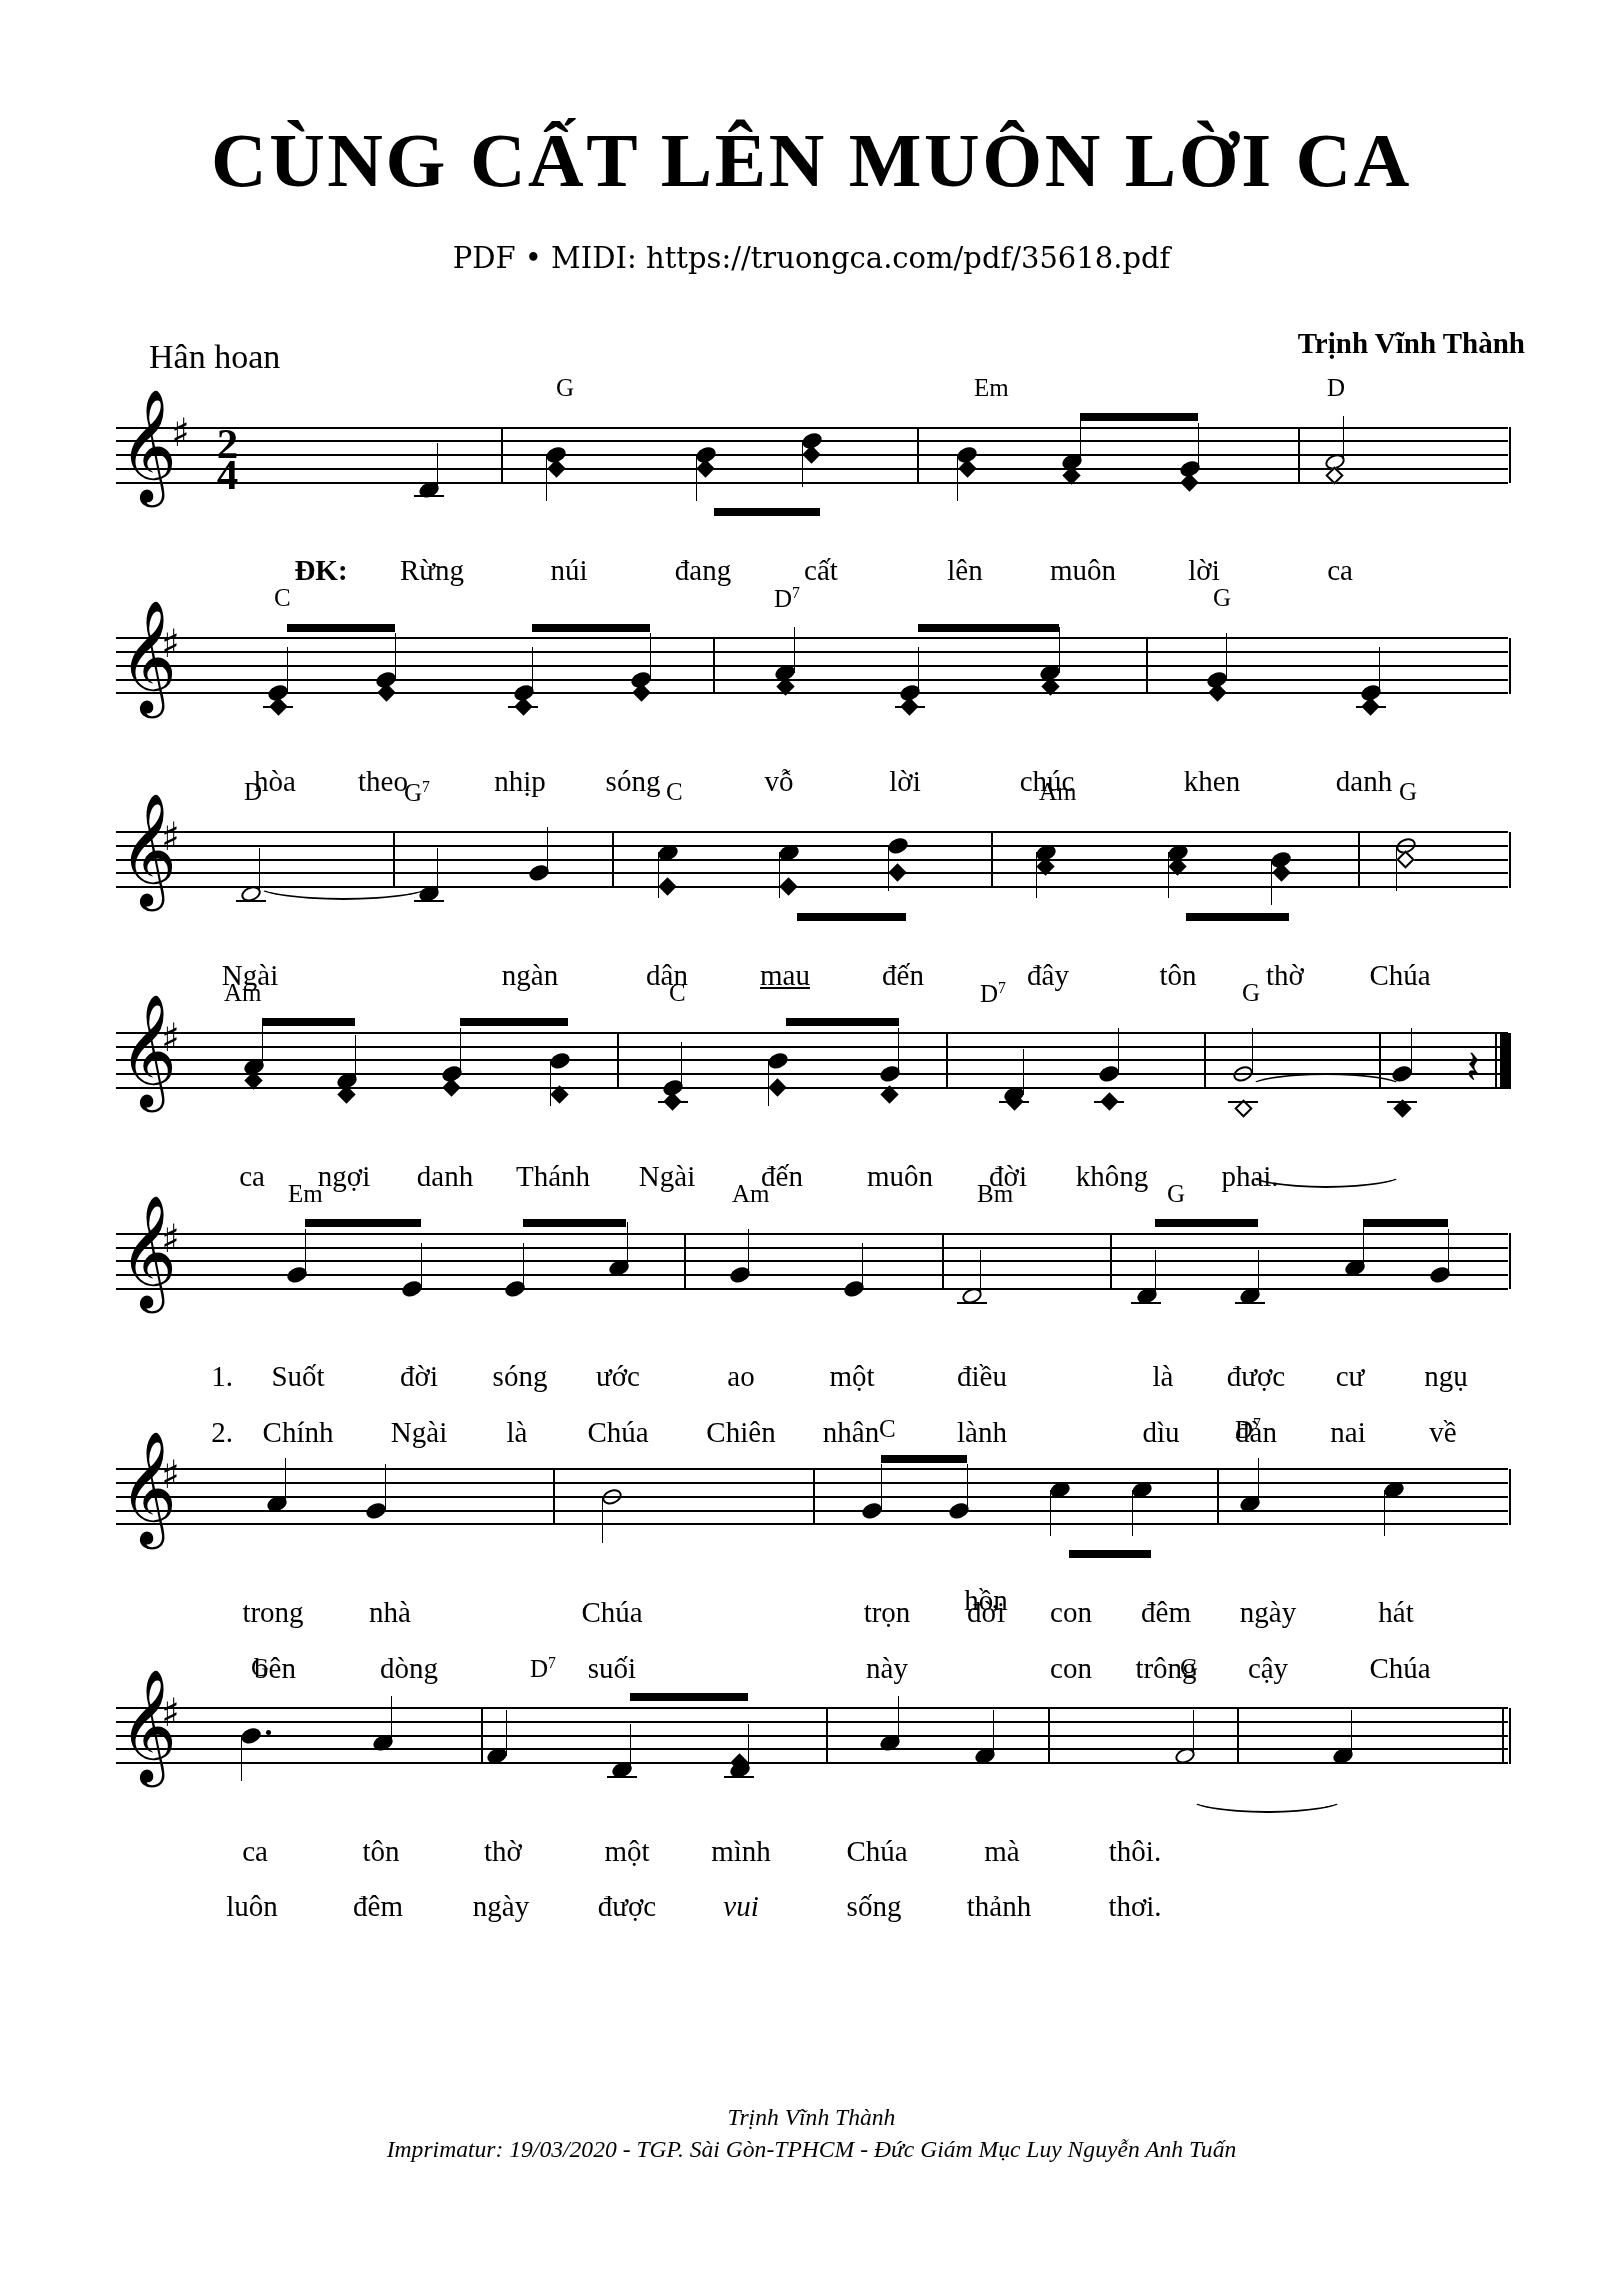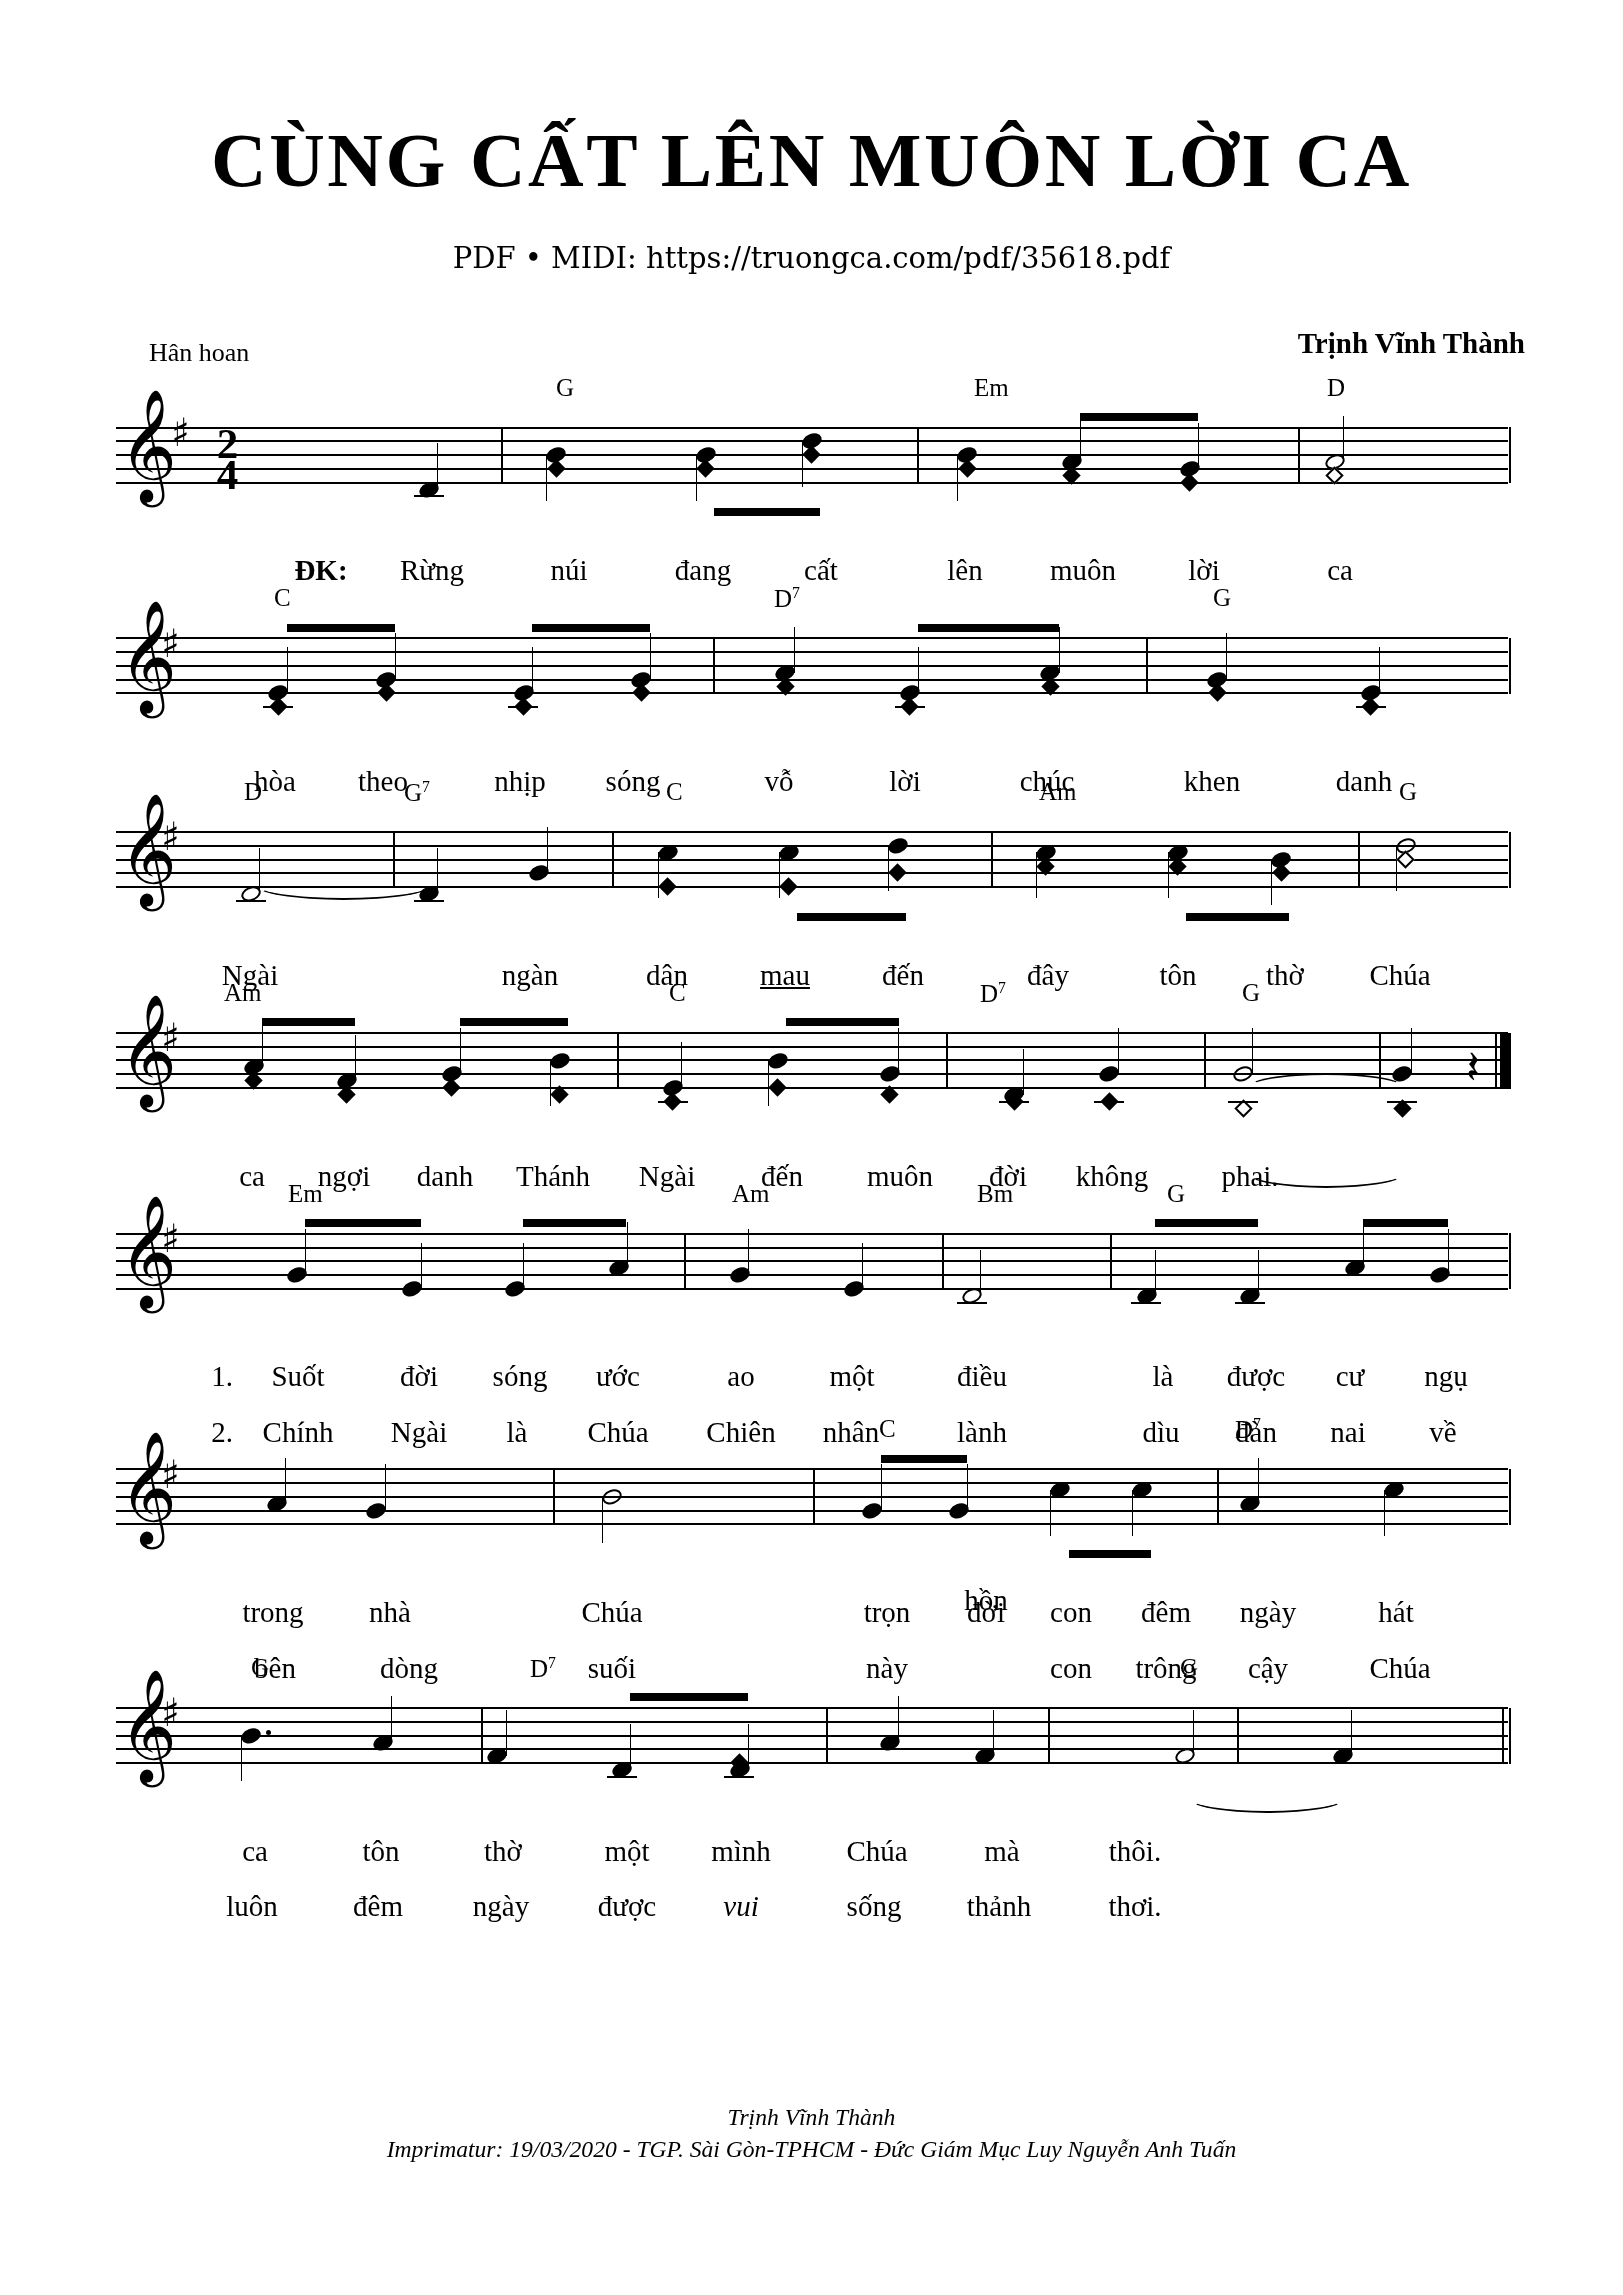--- a/index.html
+++ b/index.html
@@ -1,19 +1,19 @@
 <!DOCTYPE html>
 <html style="font-size:10.5px"><head>
 <meta charset="utf-8">
 <style>
   html, body { margin:0; padding:0; background:#ffffff; }
   body { width:1623px; height:2295px; position:relative; overflow:hidden; color:#000; font-family:"Liberation Serif","DejaVu Serif",serif; }
   .title { position:absolute; left:0; width:1623px; top:116px; text-align:center; font-size:77px; font-weight:bold; letter-spacing:2.6px; }
   .subtitle { position:absolute; left:0; width:1623px; top:241px; text-align:center; font-family:"DejaVu Serif","Liberation Serif",serif; font-size:29px; }
-  .tempo { position:absolute; left:149px; top:338px; font-size:26px; }
+  .tempo { position:absolute; left:149px; top:338px; font-size:34px; }
   .composer { position:absolute; right:98px; top:327px; font-size:29px; font-weight:bold; }
   .staffline { position:absolute; height:2px; background:#000; }
   .barline { position:absolute; width:2px; background:#000; }
   .barline.final { width:10.5px; }
   .clef { position:absolute; font-family:"DejaVu Sans",sans-serif; font-size:98px; line-height:1; }
   .sharp { position:absolute; font-family:"DejaVu Sans",sans-serif; font-size:39px; line-height:1; }
   .timesig { position:absolute; font-weight:bold; font-size:43px; line-height:0.72; text-align:center; width:29px; }
   .chord { position:absolute; font-size:25px; }
   .chord sup { font-size:15.7px; }
   .note { position:absolute; width:19.6px; height:13.7px; border-radius:50%; background:#000; transform:rotate(-22deg); }

